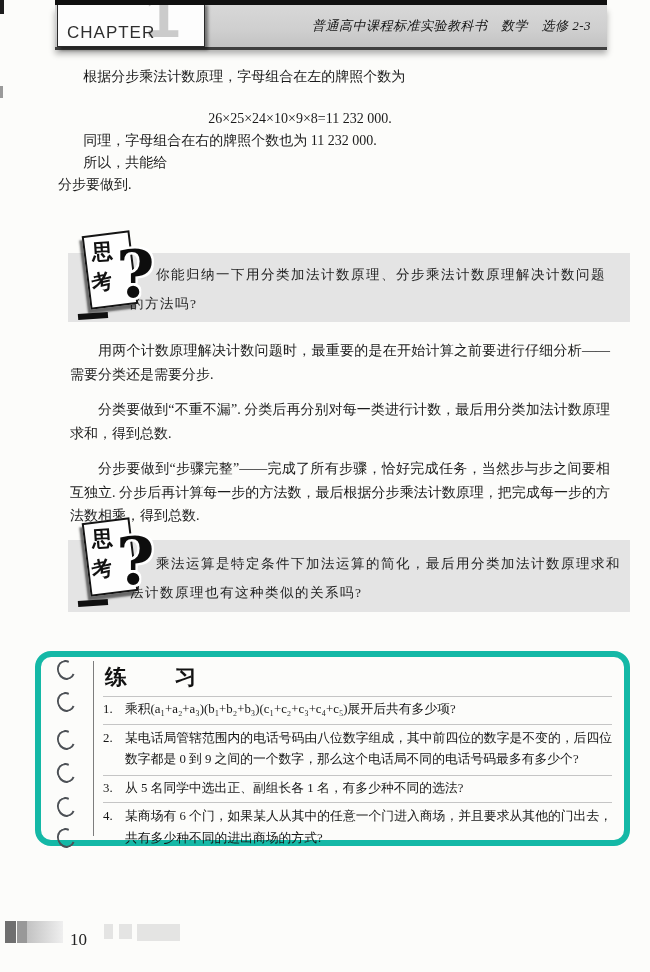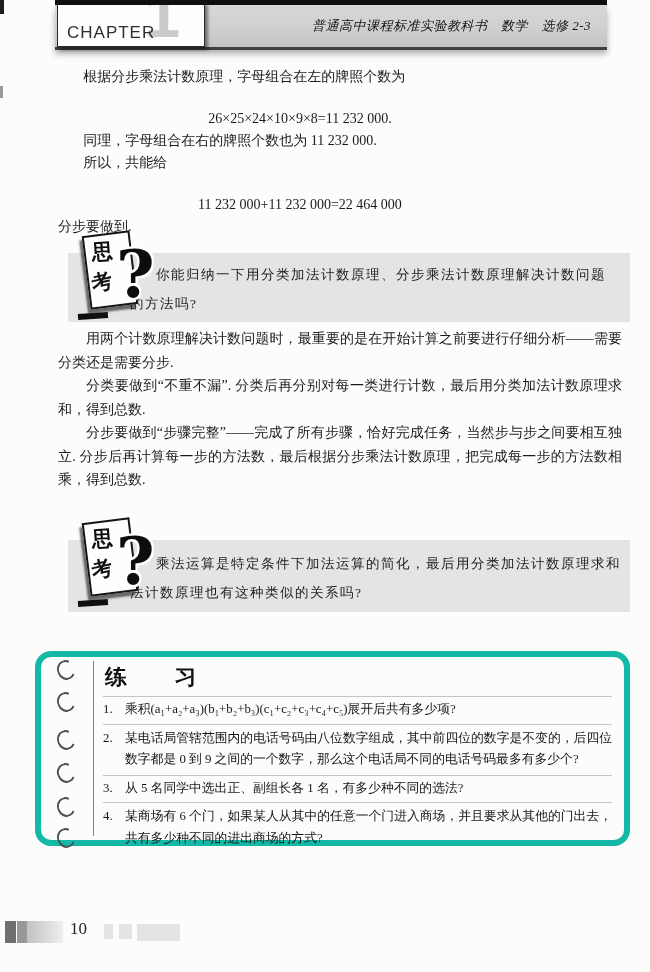--- a/index.html
+++ b/index.html
@@ -70,21 +70,21 @@
     position:absolute;left:42px;top:0px;font-size:66px;line-height:86px;font-weight:900;color:#0d0d0d;
     font-family:"DejaVu Serif","Liberation Serif",serif;
     text-shadow:-2px 0 0 #fff,2px 0 0 #fff,0 -2px 0 #fff,0 2px 0 #fff,-2px -2px 0 #fff,2px 2px 0 #fff,-2px 2px 0 #fff,2px -2px 0 #fff;
   }
   .think-icon .under-bar{
     position:absolute;left:4px;top:82px;width:30px;height:6px;background:#101010;transform:rotate(-4deg);
   }
 
   
   .discussion{position:absolute;left:0;top:327px;width:650px;font-size:14px;line-height:23.5px;}
-  .discussion p{margin:0;padding:0 28px 0 58px;text-indent:2em;text-align:justify;}
+  .discussion p{margin:12px;padding:0 28px 0 58px;text-indent:2em;text-align:justify;}
 
   
   .exercise-box{
     position:absolute;left:35px;top:651px;width:583px;height:183px;
     border:6px solid #14b8a6;border-radius:16px;
   }
   .ring{
     position:absolute;left:16px;width:14px;height:16px;border:2px solid #4d5156;
     border-radius:50%;border-right-color:transparent;transform:rotate(-22deg);
   }
@@ -103,21 +103,21 @@
   .ex-item .ex-num{display:inline-block;width:22px;margin-left:-22px;}
   .ex-item.i2{padding-top:3px;padding-bottom:4px;}
   .ex-item.i4{padding-top:3px;padding-bottom:6px;}
 
   
   .footer{position:absolute;left:0;top:916px;width:650px;height:40px;}
   .f-block{position:absolute;top:5px;height:22px;}
   .f-b1{left:5px;width:11px;background:#6f6f6f;}
   .f-b2{left:17px;width:10px;background:#989898;}
   .f-b3{left:27px;width:36px;background:linear-gradient(to right,#c2c2c2,#efefef);}
-  .page-number{position:absolute;left:70px;top:3px;font-size:17px;color:#222;}
+  .page-number{position:absolute;left:70px;top:14px;font-size:17px;color:#222;}
   .ghost{position:absolute;top:8px;background:#d2d2d2;opacity:.55;filter:blur(.6px);}
   .g1{left:104px;width:9px;height:15px;}
   .g2{left:119px;width:13px;height:15px;}
   .g3{left:137px;width:43px;height:17px;}
 </style>
 </head>
 <body>
 
 <div class="page">
 
@@ -133,21 +133,20 @@
       <span class="big-num">1</span>
       <span class="chapter-word">CHAPTER</span>
     </div>
   </div>
 
   <section class="solution">
     <p class="indent">根据分步乘法计数原理，字母组合在左的牌照个数为</p>
     <p class="eq">26×25×24×10×9×8=11 232 000.</p>
     <p class="indent">同理，字母组合在右的牌照个数也为 11 232 000.</p>
     <p class="indent">所以，共能给</p>
-    <p class="eq">11 232 000+11 232 000=22 464 000</p>
     <p>分步要做到.</p>
   </section>
 
   <aside class="think think1">
     <div class="think-icon">
       <div class="card">
         <span class="char-top">思</span>
         <span class="char-bottom">考</span>
       </div>
       <span class="qmark">?</span>

